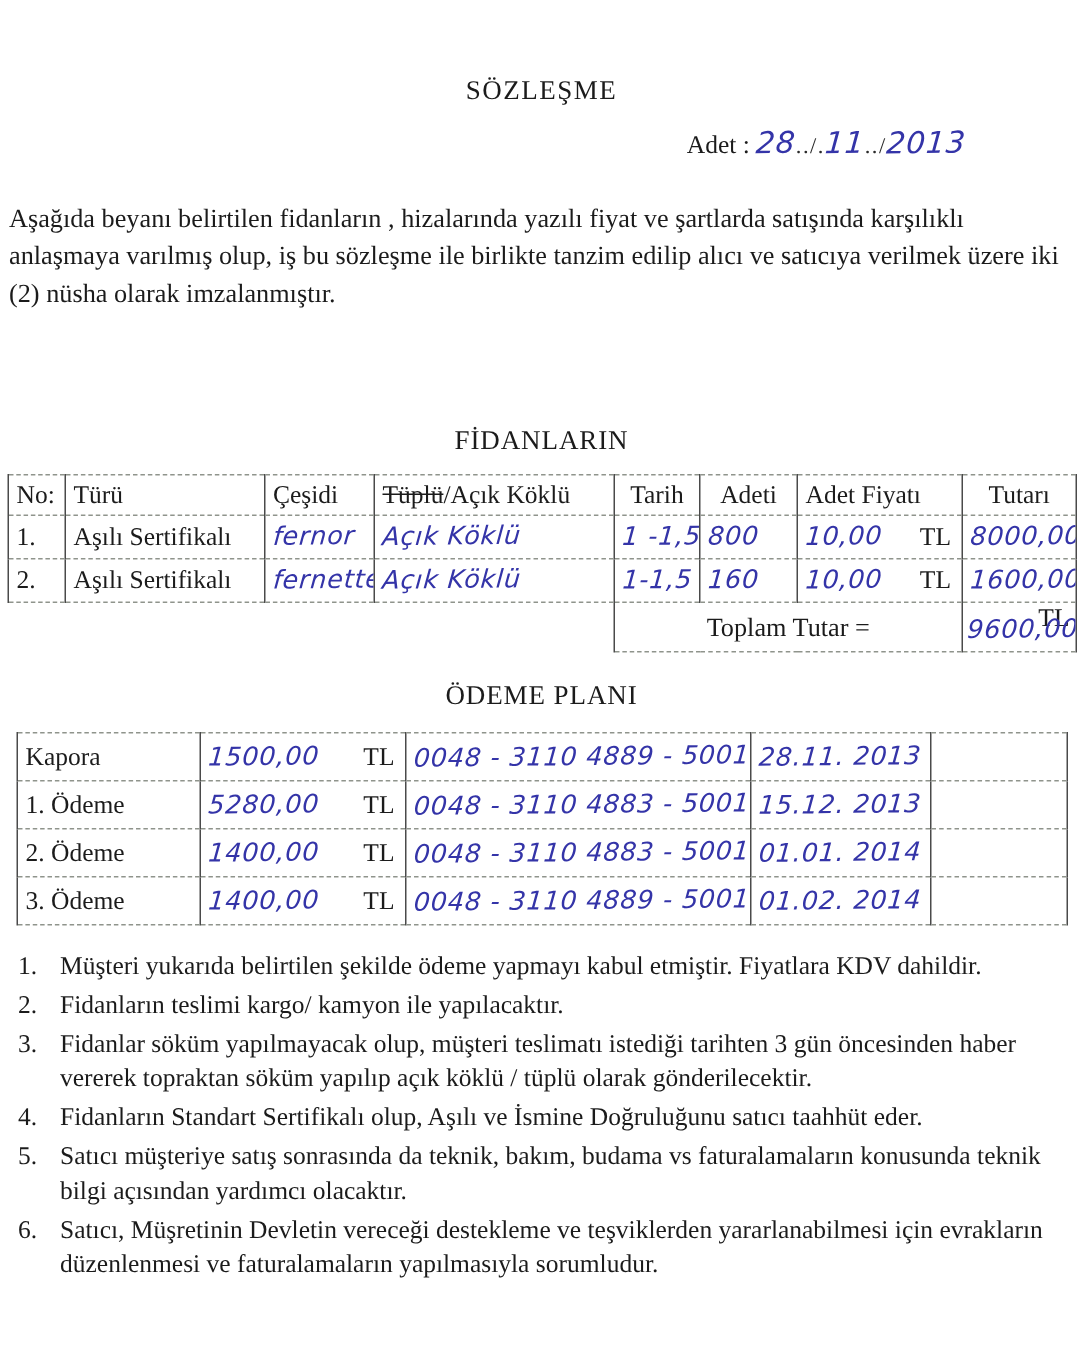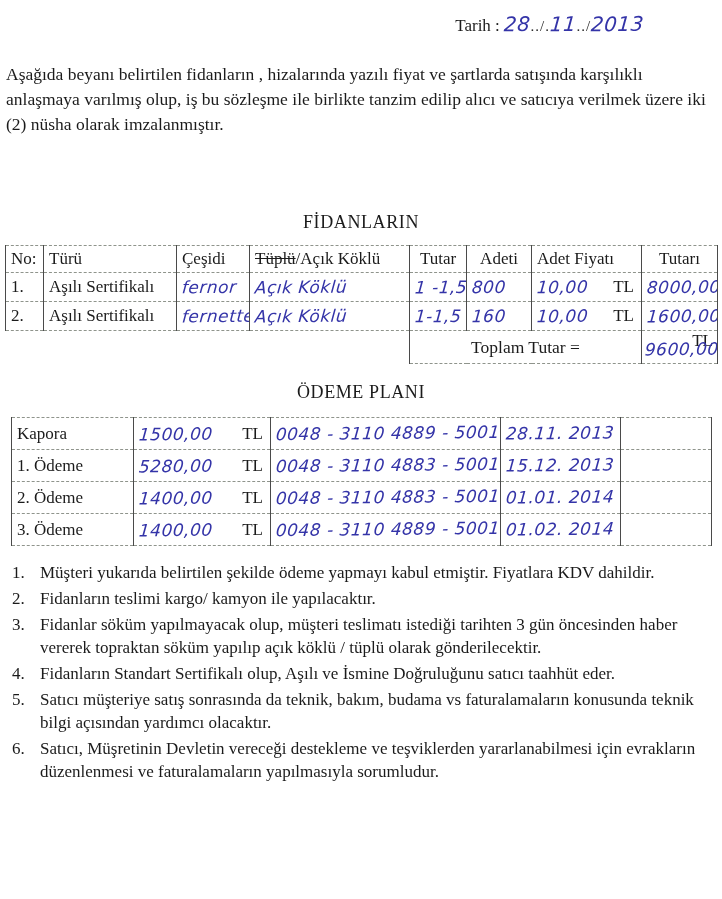--- a/index.html
+++ b/index.html
@@ -84,23 +84,24 @@
 
   .mt-fidanlar{margin-top:75px;}
   .mt-odeme{margin-top:18px;}
   .mt-sartlar{margin-top:26px;}
 </style>
 </head>
 <body>
 
 <div class="page">
 
+  <h1 class="doc-title">SÖZLEŞME</h1>
 
   <div class="date-line">
-    <span>Tarih :</span>
+    <span>Adet :</span>
     <span class="hw hw-lg" style="color: rgb(52, 52, 168);">28</span><span class="printed-dots">../.</span><span class="hw hw-lg" style="color: rgb(52, 52, 168);">11</span><span class="printed-dots">../</span><span class="hw hw-lg" style="color: rgb(52, 52, 168);">2013</span>
   </div>
 
   <p class="intro">Aşağıda beyanı belirtilen fidanların , hizalarında yazılı fiyat ve şartlarda satışında karşılıklı anlaşmaya varılmış olup, iş bu sözleşme ile birlikte tanzim edilip alıcı ve satıcıya verilmek üzere iki (2) nüsha olarak imzalanmıştır.</p>
 
   <div class="section-heading mt-fidanlar">FİDANLARIN</div>
 
   <table class="fidanlar-table">
     <colgroup>
       <col style="width:38px">
@@ -111,21 +112,21 @@
         <col style="width:65px">
         <col style="width:110px">
         <col style="width:76px">
     </colgroup>
     <tbody>
         <tr>
       <th>No:</th>
       <th>Türü</th>
       <th>Çeşidi</th>
       <th><span class="struck">Tüplü</span><span>/Açık Köklü</span></th>
-      <th class="center">Tutar</th>
+      <th class="center">Tarih</th>
       <th class="center">Adeti</th>
       <th>Adet Fiyatı</th>
       <th class="center">Tutarı</th>
     </tr>
     <tr>
       <td>1.</td>
       <td>Aşılı Sertifikalı</td>
       <td><span class="hw hw-md" style="color: rgb(52, 52, 168);">fernor</span></td>
       <td><span class="hw hw-md" style="color: rgb(52, 52, 168);">Açık  Köklü</span></td>
       <td><span class="hw hw-md" style="color: rgb(52, 52, 168);">1 -1,5 m</span></td>

